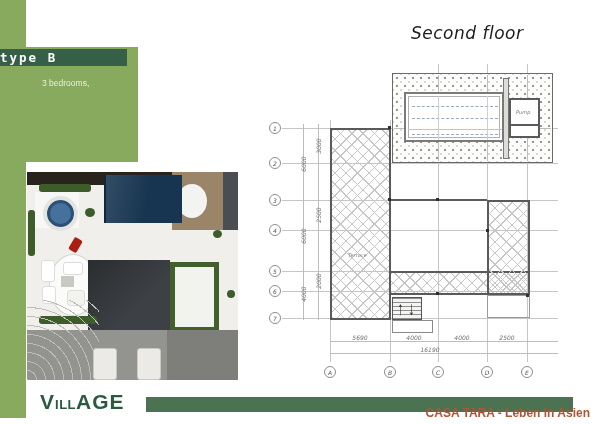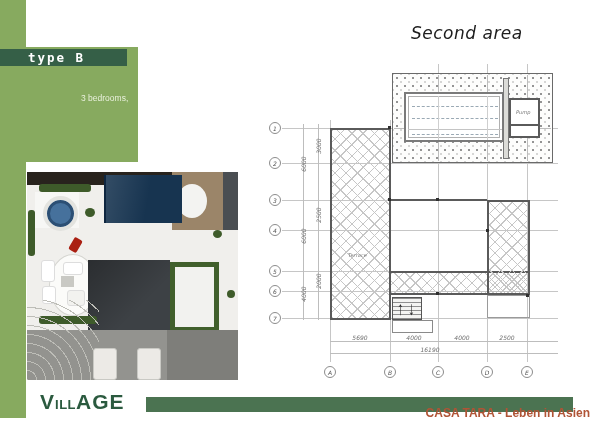--- a/index.html
+++ b/index.html
@@ -2,21 +2,21 @@
 <html><head>
 <meta charset="utf-8">
 <style>
   html,body{margin:0;padding:0;background:#fff;}
   #page{position:relative;width:600px;height:424px;background:#ffffff;overflow:hidden;
         font-family:"Liberation Sans",sans-serif;}
   .abs{position:absolute;}
 
   
   .green-col{background:#87aa5f;}
-  .banner{background:#355f47;color:#fff;display:flex;align-items:center;justify-content:center;
+  .banner{background:#355f47;color:#fff;display:flex;align-items:center;justify-content:flex-start;
           font-family:"DejaVu Sans Mono",monospace;font-weight:bold;font-size:12.5px;letter-spacing:2px;
           padding-right:14px;box-sizing:border-box;}
   .specs{color:#e9f0dc;font-size:8.5px;line-height:13px;}
 
   
   .logo{color:#2b5a3f;font-weight:bold;letter-spacing:1px;white-space:nowrap;}
   .logo .lg{font-size:21px;} .logo .sm{font-size:13px;letter-spacing:0.5px;}
   .footer-bar{background:#4b7351;}
   .tagline{color:#b05436;font-weight:bold;font-size:12px;white-space:nowrap;}
 
@@ -54,21 +54,21 @@
 </head>
 <body>
 
 <div id="page">
 
   <div class="abs green-col" style="left:0;top:0;width:26px;height:418px;"></div>
   <div class="abs green-col" style="left:0;top:47px;width:138px;height:115px;"></div>
   <div class="abs banner" style="left:0;top:49px;width:127px;height:17px;">
     <span>type B</span>
   </div>
-  <div class="abs specs" style="left:42px;top:92px;margin-left:39px;">
+  <div class="abs specs" style="left:42px;top:77px;">
     <div>3 bedrooms,</div>
   </div>
 
   <div class="abs photo" style="left:27px;top:172px;width:211px;height:208px;">
     <div class="abs" style="left:0;top:0;width:211px;height:13px;background:#28231d;"></div>
     <div class="abs" style="left:145px;top:0;width:66px;height:58px;background:#9b8569;"></div>
     <div class="abs" style="left:196px;top:0;width:15px;height:58px;background:#4a4e52;"></div>
     <div class="abs" style="left:150px;top:12px;width:30px;height:34px;background:#f3f3f1;border-radius:50%;"></div>
     <div class="abs" style="left:77px;top:3px;width:76px;height:48px;background:#173450;border-left:2px solid #0e2640;
          background-image:linear-gradient(100deg,rgba(255,255,255,0.12),transparent 55%);"></div>
@@ -98,21 +98,21 @@
     <div class="abs tuft" style="left:186px;top:58px;width:9px;height:8px;"></div>
     <div class="abs tuft" style="left:200px;top:118px;width:8px;height:8px;"></div>
   </div>
 
   <div class="abs logo" style="left:40px;top:390px;">
     <span class="lg">V</span><span class="sm">ILL</span><span class="lg">AGE</span>
   </div>
   <div class="abs footer-bar" style="left:146px;top:397px;width:427px;height:15px;"></div>
   <div class="abs tagline" style="right:10px;top:406px;">CASA TARA - Leben in Asien</div>
 
-  <div class="abs title" style="left:411px;top:23px;">Second area</div>
+  <div class="abs title" style="left:411px;top:23px;">Second floor</div>
 
   <div class="abs gl" style="left:282px;top:128px;width:276px;height:1px;"></div>
   <div class="abs gl" style="left:282px;top:163px;width:276px;height:1px;"></div>
   <div class="abs gl" style="left:282px;top:200px;width:276px;height:1px;"></div>
   <div class="abs gl" style="left:282px;top:230px;width:276px;height:1px;"></div>
   <div class="abs gl" style="left:282px;top:271px;width:276px;height:1px;"></div>
   <div class="abs gl" style="left:282px;top:291px;width:276px;height:1px;"></div>
   <div class="abs gl" style="left:282px;top:318px;width:276px;height:1px;"></div>
 
   <div class="abs gl" style="left:330px;top:120px;width:1px;height:242px;"></div>

